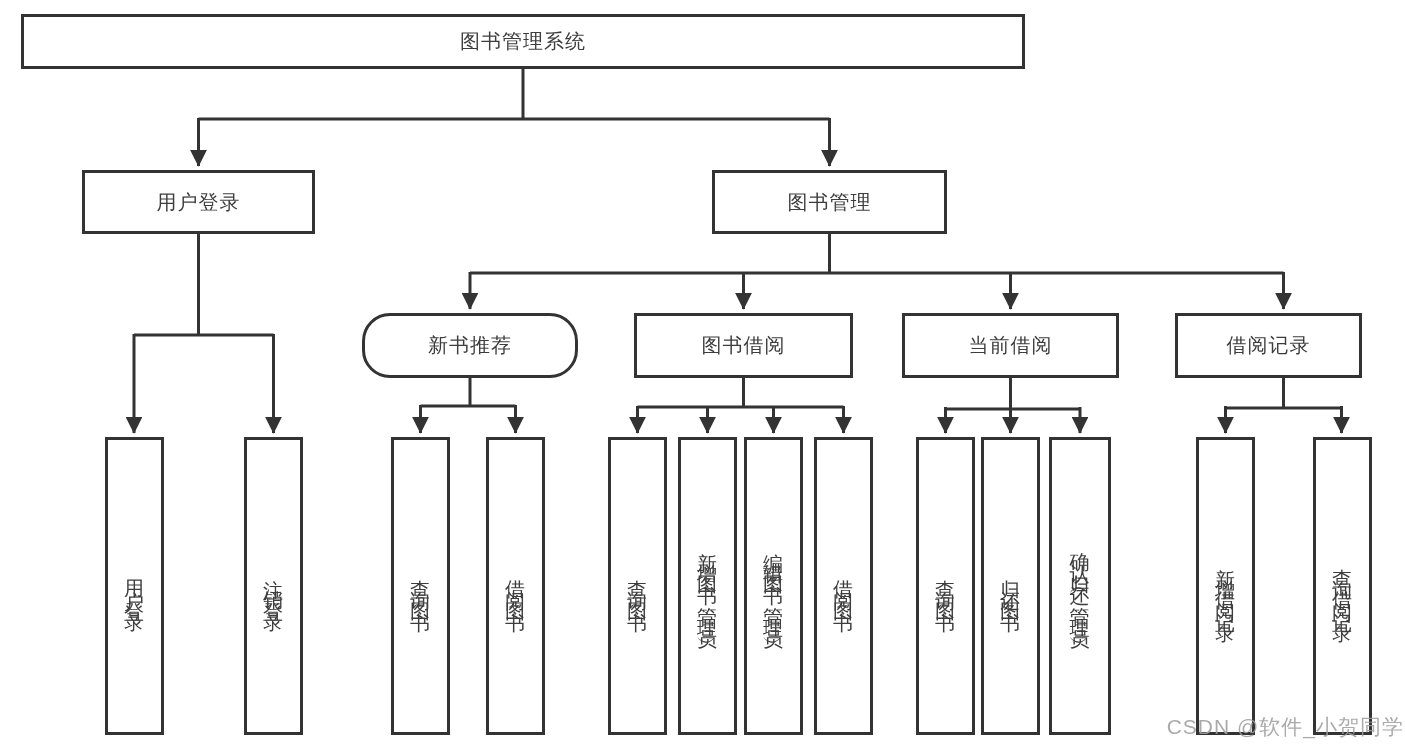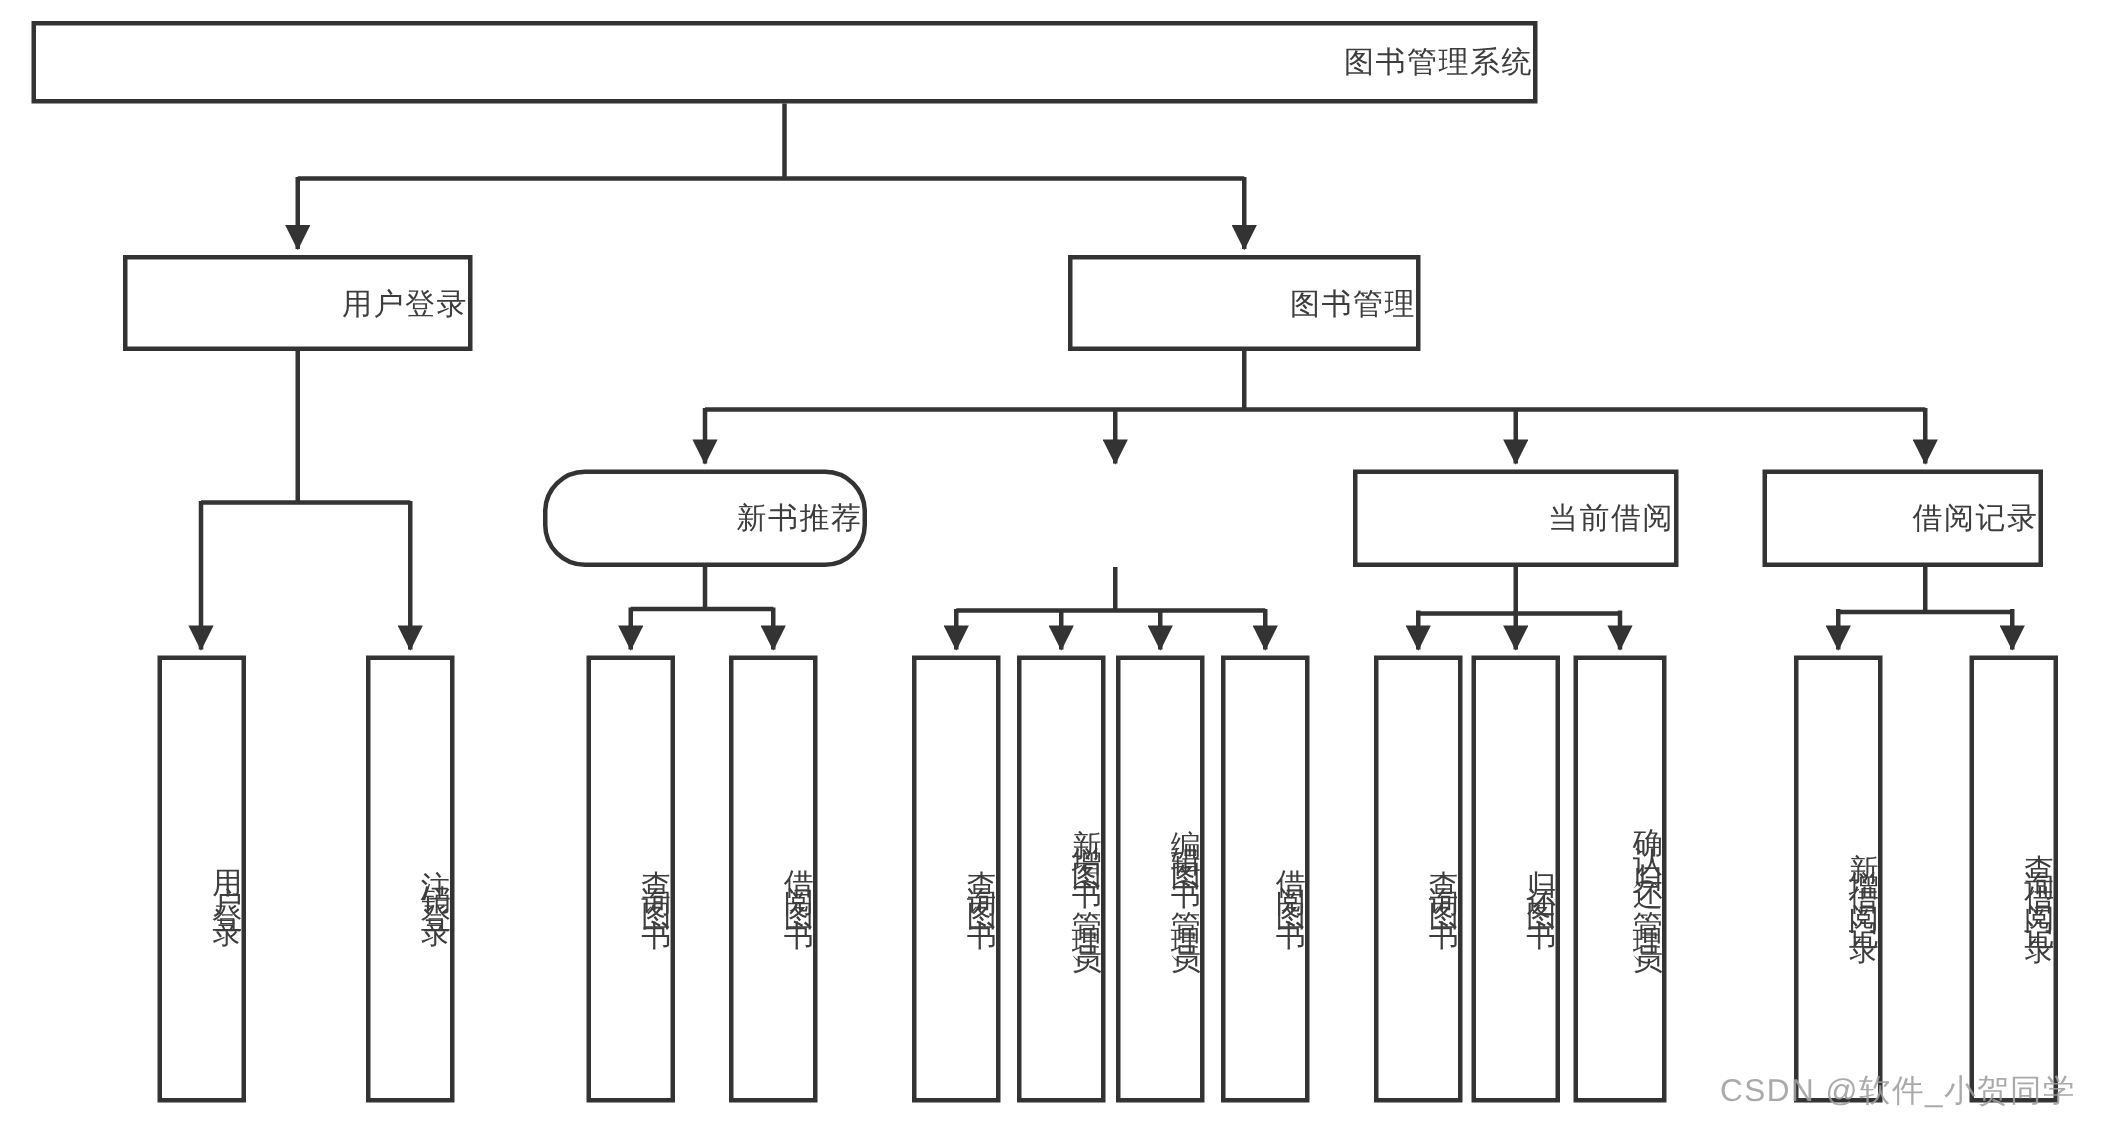--- a/index.html
+++ b/index.html
@@ -16,21 +16,21 @@
     left: 0; top: 0;
     width: 1405px; height: 747px;
   }
   .box {
     position: absolute;
     box-sizing: border-box;
     border: 3px solid #333333;
     background: #ffffff;
     display: flex;
     align-items: center;
-    justify-content: flex-end;
+    justify-content: center;
     color: #3d3d3d;
     font-size: 20px;
     letter-spacing: 1px;
     text-align: center;
   }
   .vbox .vlabel {
     writing-mode: vertical-rl;
     text-orientation: mixed;
     letter-spacing: 11px;
     line-height: 1;
@@ -54,21 +54,21 @@
   .f-06 { left: 678px; }
   .f-07 { left: 744px; }
   .f-08 { left: 814px; }
   .f-09 { left: 916px; }
   .f-10 { left: 981px; }
   .f-11 { left: 1049px; width: 62px; }
   .f-12 { left: 1196px; }
   .f-13 { left: 1313px; }
   .watermark {
     position: absolute;
-    right: 21px;
+    right: 1px;
     bottom: 6px;
     font-size: 21px;
     color: rgba(158,158,158,0.88);
     letter-spacing: 1px;
     z-index: 5;
     white-space: nowrap;
   }
 </style>
 </head>
 <body>
@@ -125,20 +125,23 @@
   <div class="box n-l2a">
     <span>用户登录</span>
   </div>
   <div class="box n-l2b">
     <span>图书管理</span>
   </div>
 
   <div class="box n-l3a">
     <span>新书推荐</span>
   </div>
+  <div class="box n-l3b">
+    <span>图书借阅</span>
+  </div>
   <div class="box n-l3c">
     <span>当前借阅</span>
   </div>
   <div class="box n-l3d">
     <span>借阅记录</span>
   </div>
 
   <div class="box vbox leaf f-01">
     <span class="vlabel">用户登录</span>
   </div>

